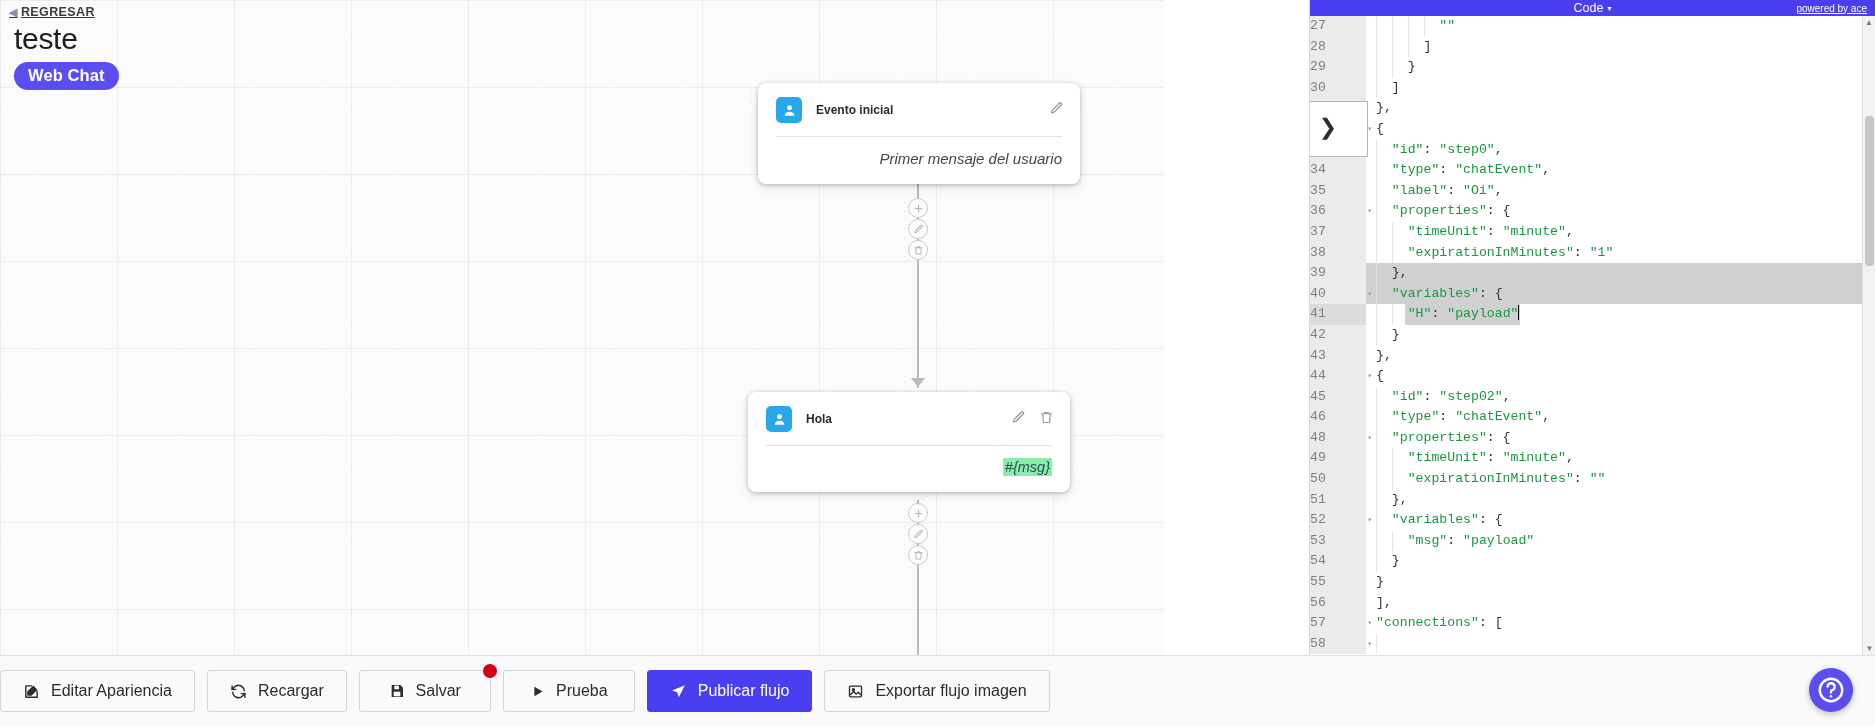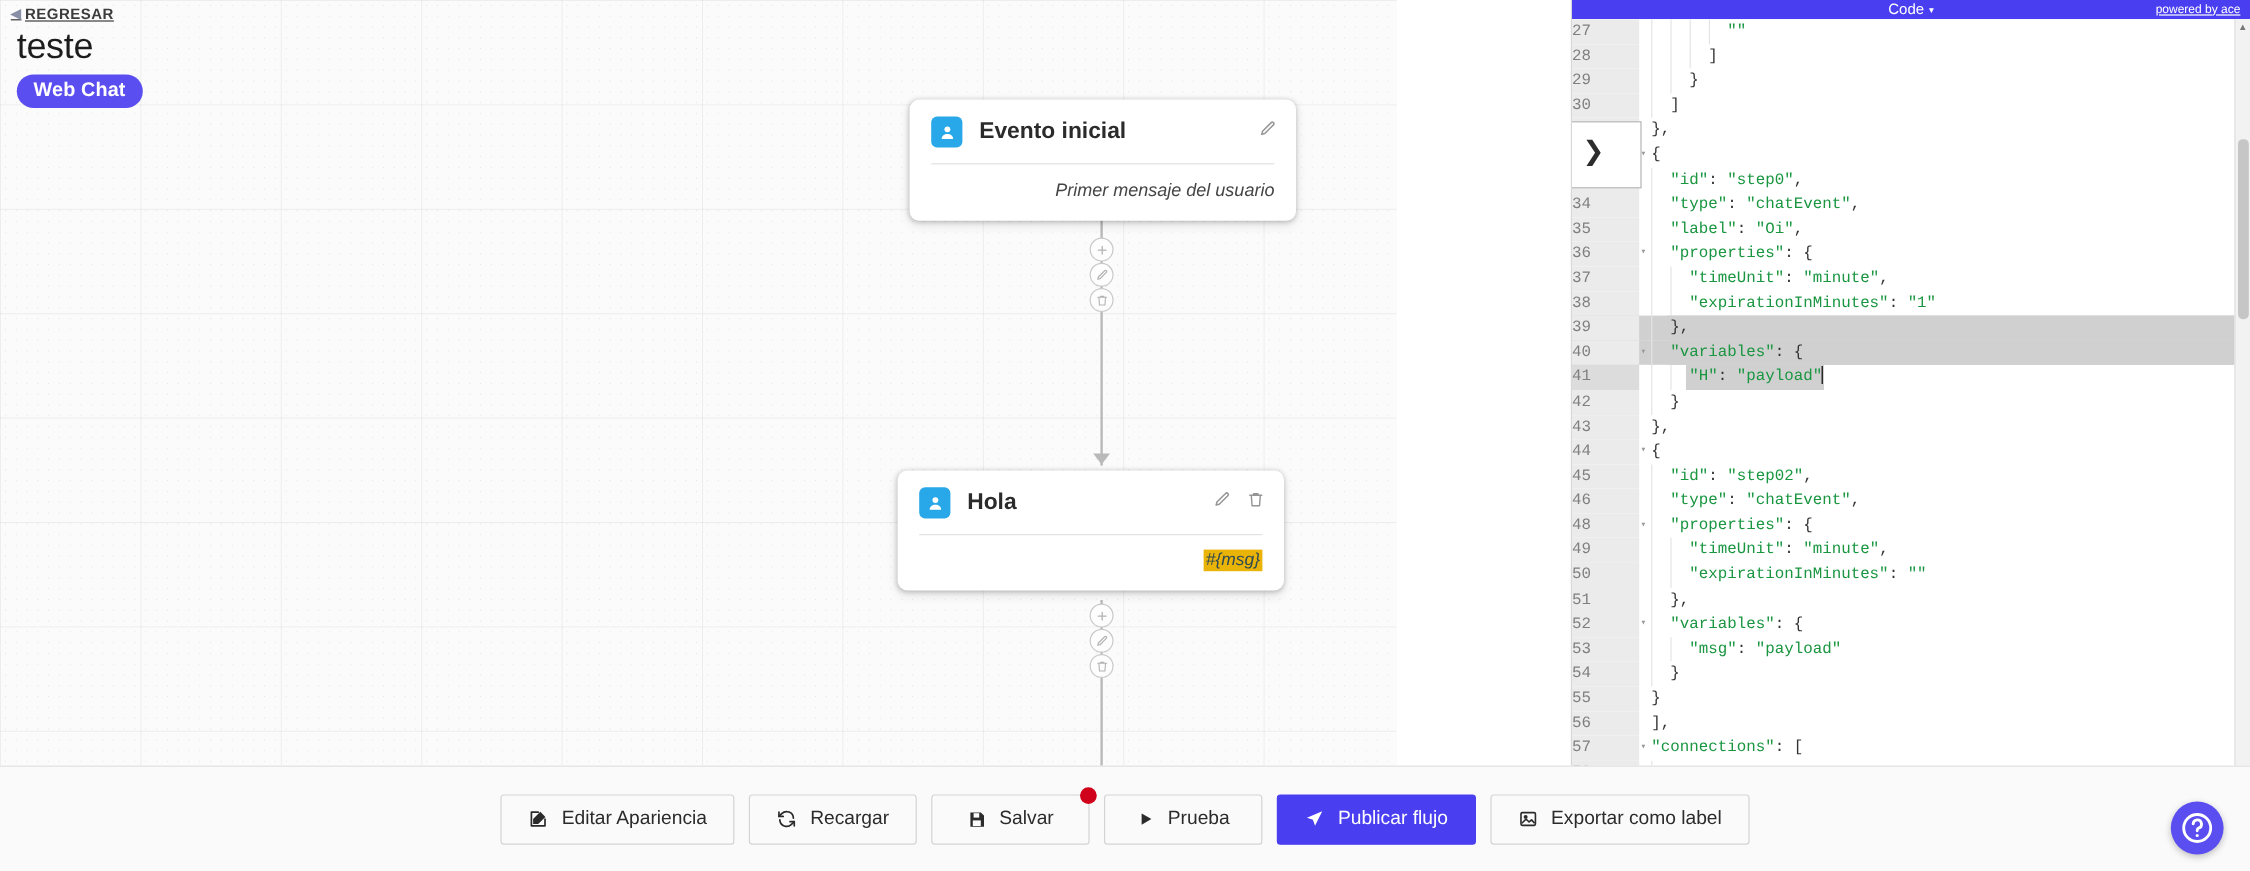--- a/index.html
+++ b/index.html
@@ -66,35 +66,35 @@
   }
   .node-avatar {
     width: 26px; height: 26px; border-radius: 5px;
     background: #28a8e8;
     display: flex; align-items: center; justify-content: center;
     flex: 0 0 auto;
   }
   .node-avatar svg { display:block; }
   .node-title {
     margin-left: 14px;
-    font-size: 19px; font-weight: bold; color: #2b2b2b;
+    font-size: 12px; font-weight: bold; color: #2b2b2b;
     flex: 1 1 auto; white-space: nowrap; overflow: hidden;
   }
   .node-actions { display: flex; align-items: center; gap: 13px; }
   .node-actions .ico { cursor: pointer; display:block; opacity: .62; }
   .node-sep { height: 1px; background: #e2e2e2; margin: 0 18px; }
   .node-body {
     padding: 13px 18px 17px;
     font-size: 14.5px; color: #4a4a4a;
     text-align: right;
   }
   .node-body.italic { font-style: italic; color: #454545; font-size: 15px; }
   .var-chip {
     font-style: italic;
-    background: #eab308;
+    background: #86efac;
     color: #2e4a52;
     padding: 1px 2px;
     font-size: 14.5px;
   }
 
   
   .conn-line {
     position: absolute;
     width: 2px; background: #b9b9b9;
   }
@@ -211,23 +211,23 @@
   }
   #editor-scroll .thumb {
     position: absolute; left: 2px; width: 9px;
     top: 100px; height: 150px;
     background: #c6c6c6; border-radius: 4px; cursor: pointer;
   }
 
   
   #toolbar {
     position: absolute; left: 0; bottom: 0;
-    width: 1875px; height: 88px;
+    width: 1875px; height: 71px;
     background: #fafafa; border-top: 1px solid #e1e1e1;
-    display: flex; align-items: center; justify-content: center; gap: 12px;
+    display: flex; align-items: center; justify-content: flex-start; gap: 12px;
   }
   .tbtn {
     position: relative;
     height: 42px; min-width: 132px;
     padding: 0 22px;
     background: #fafafa; border: 1px solid #d4d4d4; border-radius: 3px;
     display: flex; align-items: center; justify-content: center; gap: 11px;
     font-size: 16px; color: #2b2b2b; cursor: pointer;
     white-space: nowrap;
   }
@@ -556,21 +556,21 @@
         <span>Publicar flujo</span>
       </div>
       <div class="tbtn">
         <span class="bico">
           <svg width="17" height="17" viewBox="0 0 24 24" fill="none" stroke="currentColor" stroke-width="1.9" stroke-linejoin="round">
             <rect x="3.5" y="4.5" width="17" height="15" rx="1.5"></rect>
             <circle cx="9" cy="9.5" r="1.4" fill="currentColor"></circle>
             <path d="M4.5 17l5-5 3.5 3.5 3-2.5 3.5 4"></path>
           </svg>
         </span>
-        <span>Exportar como label</span>
+        <span>Exportar flujo imagen</span>
       </div>
     </div>
 
   <div id="help-fab">
     <svg width="30" height="30" viewBox="0 0 24 24" fill="none" stroke="#fff" stroke-width="1.9">
       <circle cx="12" cy="12" r="9"></circle>
       <path d="M9.3 9.2a2.8 2.8 0 1 1 3.6 2.9c-.6.2-.9.7-.9 1.4v.4" stroke-linecap="round"></path>
       <circle cx="12" cy="17" r="1.05" fill="#fff" stroke="none"></circle>
     </svg>
   </div>

